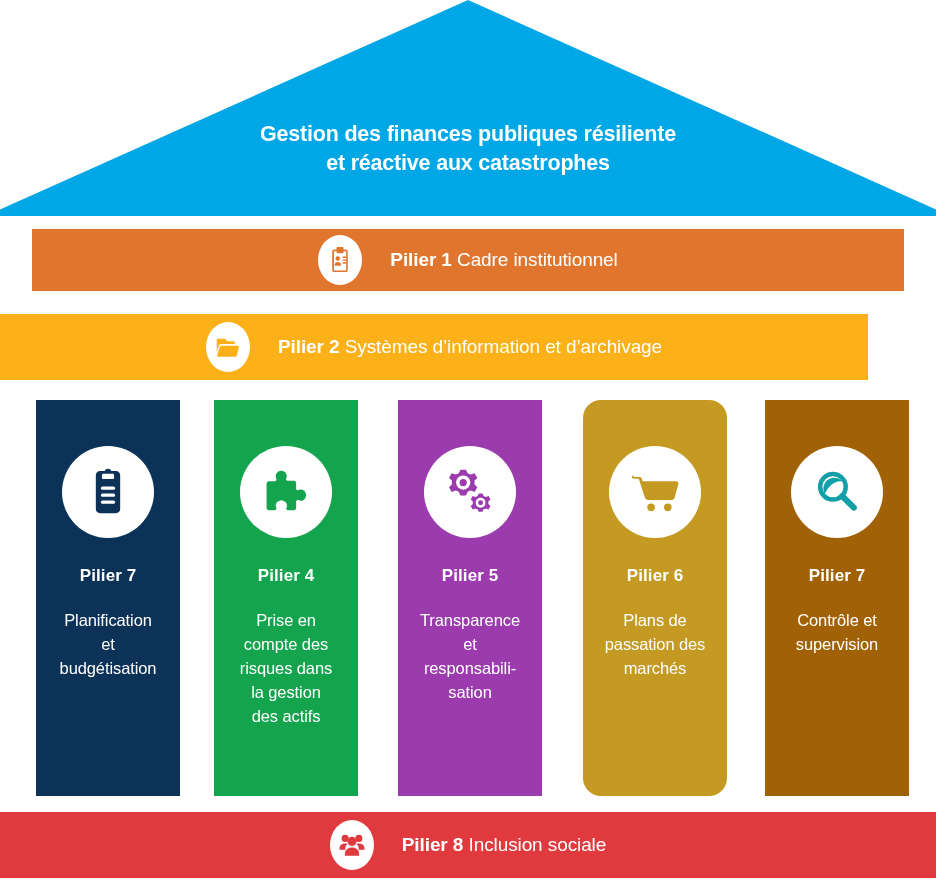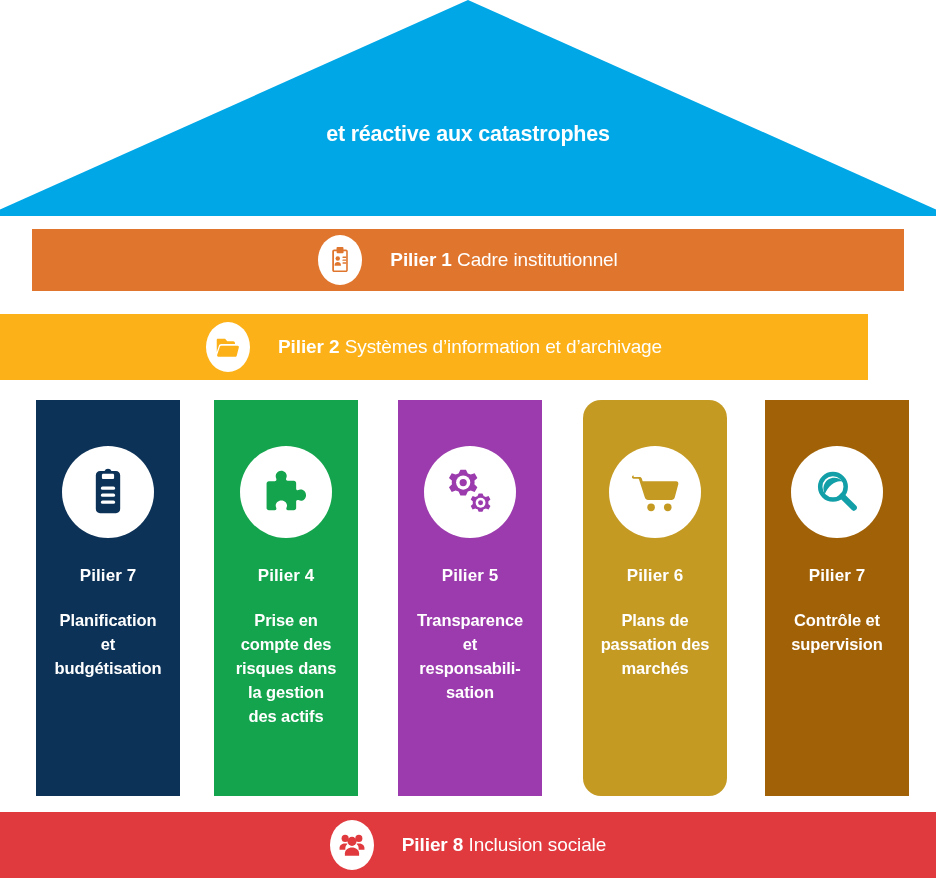--- a/index.html
+++ b/index.html
@@ -151,30 +151,31 @@
   }
   .col-desc {
     margin-top: 22px;
     color: #ffffff;
     font-size: 16.5px;
     line-height: 24px;
     text-align: center;
     padding: 0 4px;
     letter-spacing: -0.1px;
   }
-  .col-desc span { display: block; font-weight: bold; }
+  .col-desc span { display: block; }
 </style>
 </head>
 <body>
 
 <div id="house">
 
   <div class="roof">
     <div class="roof-shape"></div>
     <div class="roof-text">
+      <span>Gestion des finances publiques résiliente</span>
       <span>et réactive aux catastrophes</span>
     </div>
   </div>
 
   <div class="band band1">
     <div class="band-inner">
       <span class="medallion">
         <svg width="30" height="30" viewBox="0 0 32 32" aria-hidden="true">
           <g fill="#e0762e">
             <path d="M13.2 2.2h5.6c.5 0 .9.4.9.9v1.6h2.6c1.1 0 2 .9 2 2v20.2c0 1.1-.9 2-2 2H9.7c-1.1 0-2-.9-2-2V6.7c0-1.1.9-2 2-2h2.6V3.1c0-.5.4-.9.9-.9zm-3.4 4.4c-.1 0-.2.1-.2.2v20.2c0 .1.1.2.2.2h12.6c.1 0 .2-.1.2-.2V6.8c0-.1-.1-.2-.2-.2h-2.6v1.3c0 .5-.4.9-.9.9h-5.6c-.5 0-.9-.4-.9-.9V6.6H9.8z"></path>

